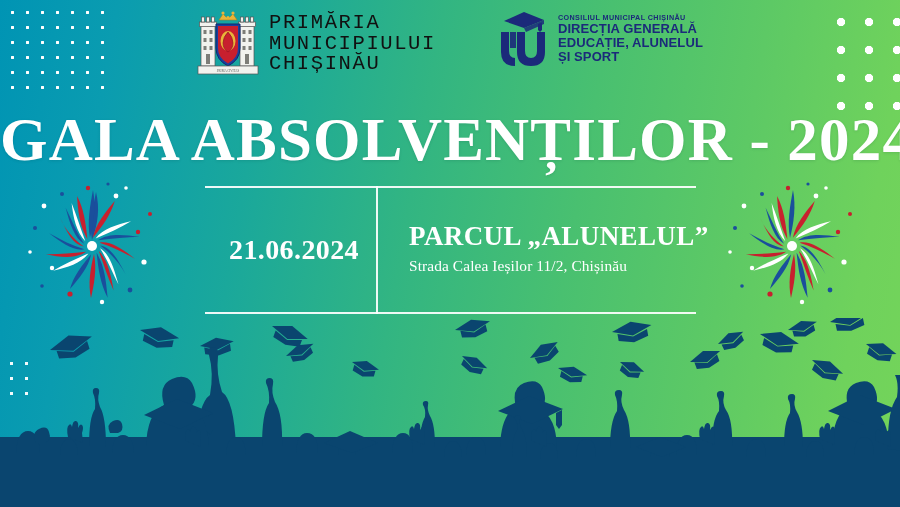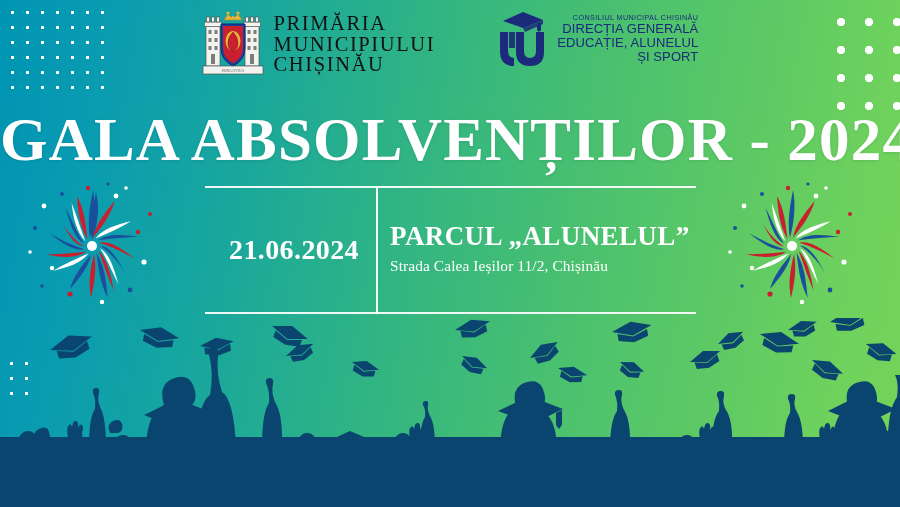--- a/index.html
+++ b/index.html
@@ -33,31 +33,30 @@
     opacity:.95;
   }
 
   
   .logos{
     position:absolute;left:0;right:0;top:8px;
     display:flex;justify-content:center;align-items:flex-start;gap:58px;
   }
   .logo-block{display:flex;align-items:center;gap:10px;}
   .pmc-text{
-    font-family:Liberation Serif, serif;
+    font-family:Liberation Mono, monospace;
     color:#111;
     font-size:20.5px;line-height:1.02;
     letter-spacing:1.6px;font-weight:400;
     text-transform:uppercase;
   }
   .dget-text{
     font-family:"Liberation Sans", sans-serif;
-    color:#1b2a7a;font-weight:normal;
+    color:#1b2a7a;font-weight:bold;
     line-height:1.07;
-    text-align:right;
   }
   .dget-sup{font-size:7.2px;letter-spacing:.4px;display:block;margin-bottom:1px;}
   .dget-main{font-size:13px;letter-spacing:.1px;display:block;}
 
   
   .fw{position:absolute;}
   .fw-left{left:22px;top:178px;}
   .fw-right{left:722px;top:178px;}
 
   
@@ -87,21 +86,21 @@
     position:absolute;left:171px;top:0;width:2px;height:128px;background:#ffffff;opacity:.92;
   }
   .band-inner{
     position:absolute;left:0;top:0;width:491px;height:128px;
     display:flex;align-items:center;
   }
   .col-date{
     width:171px;box-sizing:border-box;padding-right:17px;text-align:right;color:#fff;
   }
   .col-place{
-    width:320px;box-sizing:border-box;padding-left:14px;text-align:left;color:#fff;
+    width:320px;box-sizing:border-box;padding-left:33px;text-align:left;color:#fff;
   }
   .date-big{
     font-family:"Liberation Serif", serif;font-weight:bold;
     font-size:28px;letter-spacing:.4px;line-height:1.12;
   }
   .date-small{
     font-family:"Liberation Serif", serif;font-weight:bold;
     font-size:20px;letter-spacing:.4px;line-height:1.5;
   }
   .place-big{

